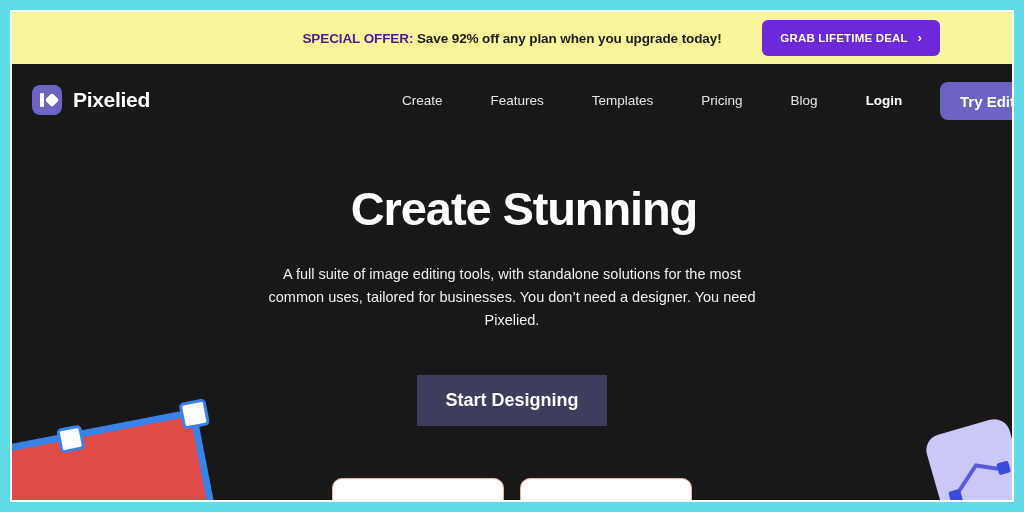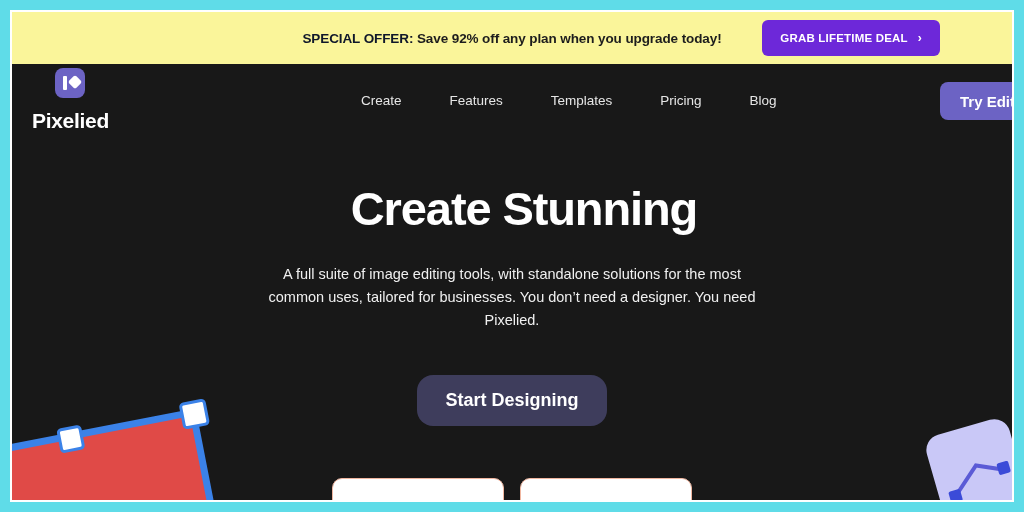--- a/index.html
+++ b/index.html
@@ -44,21 +44,21 @@
     box-sizing: border-box;
   }
   #promo-text {
     font-size: 13.5px;
     font-weight: bold;
     color: #1d1d1d;
     letter-spacing: -0.1px;
     white-space: nowrap;
   }
   #promo-text .offer-label {
-    color: #0f172a;
+    color: #4c1d95;
     font-weight: bold;
   }
   #promo-cta {
     position: absolute;
     right: 72px;
     top: 50%;
     transform: translateY(-50%);
     background: #6d28d9;
     color: #ffffff;
     border: none;
@@ -97,21 +97,20 @@
     align-items: center;
     padding: 0 0 0 20px;
     box-sizing: border-box;
     z-index: 5;
   }
   #brand {
     display: flex;
     align-items: center;
     gap: 11px;
     cursor: pointer;
-    flex-direction: column;
   }
   #brand-mark {
     width: 30px;
     height: 30px;
     border-radius: 8px;
     background: #6c63c4;
     position: relative;
     flex: none;
   }
   #brand-mark .bar {
@@ -197,21 +196,21 @@
     font-size: 14.5px;
     line-height: 1.62;
     margin: 26px auto 16px;
     width: 490px;
   }
   #start-designing-btn {
     margin-top: 26px;
     background: #3e3d5c;
     color: #ffffff;
     border: none;
-    border-radius: 16px;
+    border-radius: 0;
     height: 51px;
     padding: 0 28px;
     font-family: "Liberation Sans", sans-serif;
     font-size: 18px;
     font-weight: bold;
     cursor: pointer;
   }
 
   
   #feature-cards {
@@ -293,20 +292,21 @@
           </div>
           <span id="brand-name">Pixelied</span>
         </div>
 
         <div id="nav-links">
           <a class="nav-link" href="#">Create</a>
           <a class="nav-link" href="#">Features</a>
           <a class="nav-link" href="#">Templates</a>
           <a class="nav-link" href="#">Pricing</a>
           <a class="nav-link" href="#">Blog</a>
+          <a class="nav-link is-bold" href="#">Login</a>
         </div>
 
         <button id="try-editor-btn">Try Editor</button>
       </div>
 
       <div id="hero">
         <h1 id="hero-title">
           <span>Create Stunning</span><br>
         </h1>
         <p id="hero-subtitle">A full suite of image editing tools, with standalone solutions for the most common uses, tailored for businesses. You don’t need a designer. You need Pixelied.</p>

